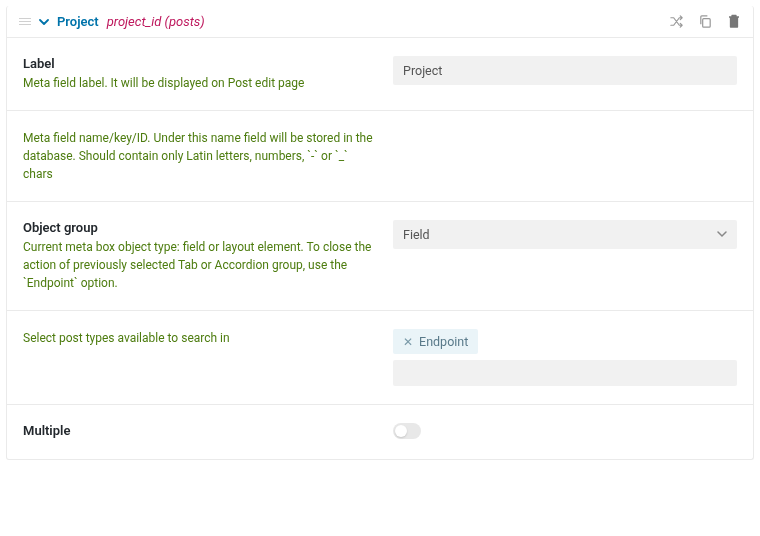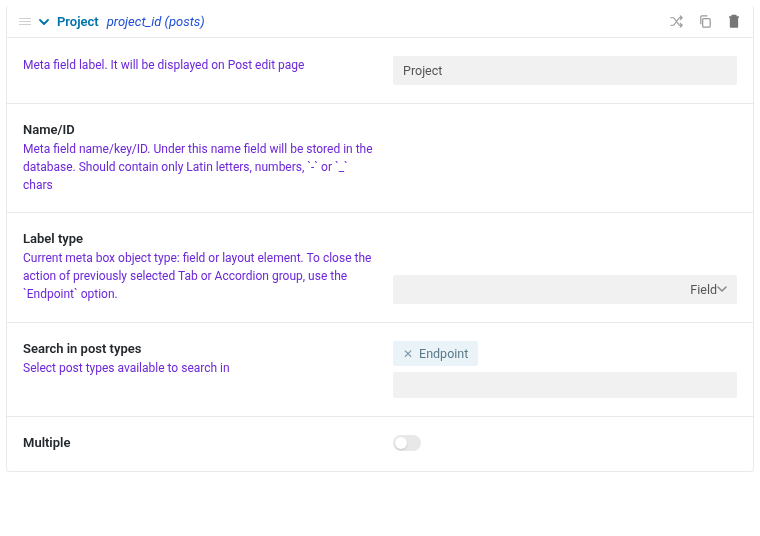--- a/index.html
+++ b/index.html
@@ -39,21 +39,21 @@
     .chevron {
       display: inline-block;
     }
     .chevron svg { display: block; }
     .title-link {
       color: #0073aa;
       font-weight: 600;
       font-size: 13px;
     }
     .title-meta {
-      color: #1d4ed8;
+      color: #be185d;
       font-style: italic;
       font-size: 13px;
     }
     .header-actions {
       margin-left: auto;
       display: flex;
       gap: 14px;
       align-items: center;
     }
     .icon-btn {
@@ -76,45 +76,44 @@
       flex-shrink: 0;
     }
     .row-title {
       font-weight: 600;
       font-size: 13px;
       color: #23282d;
       margin-bottom: 3px;
     }
     .row-desc {
       font-size: 12px;
-      color: #6d28d9;
+      color: #4d7c0f;
       line-height: 1.5;
     }
     .row-right {
       flex: 1;
       display: flex;
       flex-direction: column;
       gap: 6px;
     }
     .text-input, .select-box, .textarea-box {
       width: 100%;
       background: #f1f1f1;
       border: none;
       border-radius: 2px;
       padding: 7px 10px;
       font-size: 12.5px;
       color: #555;
       font-family: inherit;
     }
     .select-box {
       display: flex;
-      justify-content: flex-end;
+      justify-content: space-between;
       align-items: center;
       cursor: pointer;
-      margin-top: 44px;
     }
     .select-caret { color: #888; }
     .tag-area {
       display: flex;
       flex-wrap: wrap;
       gap: 6px;
     }
     .tag {
       display: inline-flex;
       align-items: center;
@@ -185,55 +184,54 @@
       <span class="icon-btn">
         <svg width="14" height="15" viewBox="0 0 14 15">
             <path d="M2 3 L12 3 M5 3 L5 1.5 L9 1.5 L9 3 M3.5 3 L3.5 13 L10.5 13 L10.5 3" stroke="#777" stroke-width="1.3" fill="#777" stroke-linejoin="round"></path>
           </svg>
       </span>
     </div>
   </div>
 
   <div class="row">
     <div class="row-left">
+      <div class="row-title">Label</div>
       <div class="row-desc">Meta field label. It will be displayed on Post edit page</div>
     </div>
     <div class="row-right">
       <input class="text-input" value="Project" style="">
     </div>
   </div>
 
   <div class="row">
     <div class="row-left">
-      <div class="row-title">Name/ID</div>
       <div class="row-desc">Meta field name/key/ID. Under this name field will be stored in the database. Should contain only Latin letters, numbers, `-` or `_` chars</div>
     </div>
   </div>
 
   <div class="row">
     <div class="row-left">
-      <div class="row-title">Label type</div>
+      <div class="row-title">Object group</div>
       <div class="row-desc">Current meta box object type: field or layout element. To close the action of previously selected Tab or Accordion group, use the `Endpoint` option.</div>
     </div>
     <div class="row-right">
       <div class="select-box">
         <span>Field</span>
         <span class="select-caret">
           <svg width="10" height="10" viewBox="0 0 10 10">
               <path d="M1 3 L5 7 L9 3" stroke="#888" stroke-width="1.5" fill="none" stroke-linecap="round"></path>
             </svg>
         </span>
       </div>
     </div>
   </div>
 
 
   <div class="row">
     <div class="row-left">
-      <div class="row-title">Search in post types</div>
       <div class="row-desc">Select post types available to search in</div>
     </div>
     <div class="row-right">
       <div class="tag-area">
         <span class="tag">
           <span class="tag-x">✕</span>
           <span>Endpoint</span>
         </span>
       </div>
       <input class="tag-search" style="">

